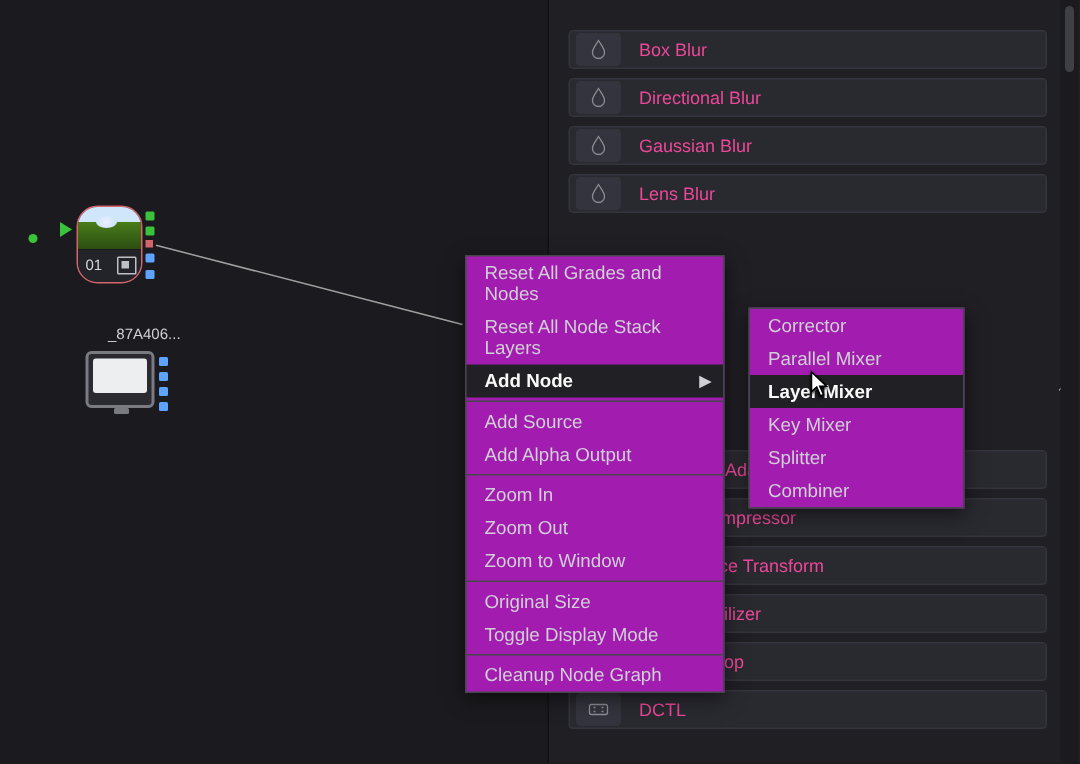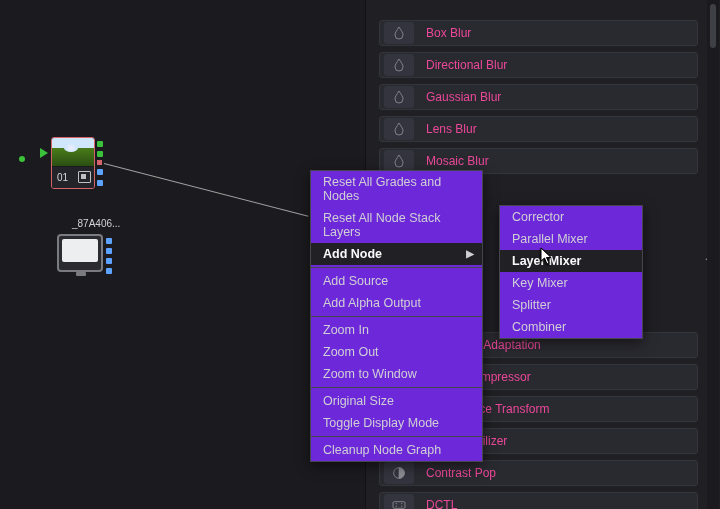--- a/index.html
+++ b/index.html
@@ -1,18 +1,18 @@
 <!DOCTYPE html>
 <html><head>
 <meta charset="utf-8">
 <style>
 *{box-sizing:border-box;margin:0;padding:0}
 body{background:#1b1b1f;font-family:"Helvetica Neue",Arial,sans-serif;font-size:12px;color:#b4b4b9;width:720px;height:509px;overflow:hidden;position:relative}
 .canvas{position:absolute;left:0;top:0;width:364px;height:509px}
-.node1{position:absolute;left:51px;top:137px;width:44px;height:52px;border:1.5px solid #d4646a;border-radius:3px;background:#2a2a30;overflow:hidden}
+.node1{position:absolute;left:51px;top:137px;width:44px;height:52px;border:1.5px solid #d4646a;border-radius:14px;background:#2a2a30;overflow:hidden}
 .node1 .thumb{height:29px;background:linear-gradient(180deg,#cfe6fb 0%,#cfe6fb 35%,#4a7c1a 36%,#2b4e12 100%);border-bottom:1px solid #1b1b1f}
 .node1 .thumb::before{content:"";position:absolute;left:12px;top:6px;width:14px;height:8px;background:radial-gradient(circle,#eef 0%,#cfe6fb 70%);border-radius:50%}
 .node1 .bar{height:21px;background:#23232a;color:#d8d8dc;font-size:10px;line-height:21px;padding-left:5px;position:relative}
 .node1 .bar .rect{position:absolute;right:3px;top:4px;width:13px;height:12px;border:1px solid #bfbfc6;border-radius:1px}
 .node1 .bar .rect::after{content:"";position:absolute;left:2px;top:2px;width:5px;height:5px;background:#bfbfc6}
 .p{position:absolute;width:6px;height:6px;border-radius:1px}
 .p-in{background:#3ac23a}
 .p-out{background:#5da3ff}
 .linkport{position:absolute;width:5px;height:5px;background:#d4646a}
 .line{position:absolute;background:#9fa09f;height:1px;transform-origin:left center}
@@ -23,21 +23,21 @@
 .clip .monitor .scr{position:absolute;inset:3px 3px 8px 3px;background:#eceef0;border-radius:2px}
 .panel{position:absolute;left:365px;top:0;width:355px;height:509px;background:#1f1f24;border-left:1px solid #121215}
 .panel .sb{position:absolute;right:1px;top:0;width:12px;height:100%;background:#1b1b1f}
 .panel .sb .thumb{position:absolute;left:3px;width:6px;background:#3f3f46;border-radius:3px}
 .fxlist{padding:9px 22px 0 13px;display:flex;flex-direction:column;gap:6px}
 .fx{display:flex;align-items:center;height:26px;background:#292930;border:1px solid #34343c;border-radius:3px}
 .fx .ibox{width:30px;height:22px;margin-left:4px;background:#34343e;border-radius:3px;display:flex;align-items:center;justify-content:center}
 .fx .ibox svg{width:16px;height:16px;stroke:#8c8c93;fill:#8c8c93}
 .fx .txt{margin-left:12px;color:#ec4899}
 .chev{position:absolute;right:8px;top:256px;color:#a2a2a8;font-size:10px}
-.ctx{position:absolute;background:#6d28d9;border:1px solid #46464d;box-shadow:0 4px 12px rgba(0,0,0,.5)}
+.ctx{position:absolute;background:#a21caf;border:1px solid #46464d;box-shadow:0 4px 12px rgba(0,0,0,.5)}
 .ctx1{left:310px;top:170px;width:173px}
 .ctx2{left:499px;top:205px;width:144px}
 .ctx .item{padding:4px 12px;font-size:12.5px;color:#cfcfd5;position:relative}
 .ctx .item.hi{background:#202025;color:#fafafb;font-weight:700}
 .ctx .sep{height:1px;background:#46464d;margin:2px 0}
 .ctx .arrow{position:absolute;right:8px;top:5px;font-size:10px;color:#cfcfd5}
 .cursor{position:absolute;left:540px;top:247px;pointer-events:none}
 .cursor svg{filter:drop-shadow(0 1px 1px #000)}
 </style>
 </head>
@@ -107,28 +107,20 @@
       <span class="txt">Gaussian Blur</span>
     </div>
     <div class="fx">
       <div class="ibox">
           <svg viewBox="0 0 24 24">
             <path d="M12 3 C9 8 6 11 6 15 a6 6 0 0 0 12 0 c0-4-3-7-6-12z" fill="none" stroke-width="1.3"></path>
           </svg>
         </div>
       <span class="txt">Lens Blur</span>
     </div>
-    <div class="fx">
-      <div class="ibox">
-          <svg viewBox="0 0 24 24">
-            <path d="M12 3 C9 8 6 11 6 15 a6 6 0 0 0 12 0 c0-4-3-7-6-12z" fill="none" stroke-width="1.3"></path>
-          </svg>
-        </div>
-      <span class="txt">Mosaic Blur</span>
-    </div>
 
     <div style="height:146px"></div>
 
     <div class="fx">
       <div class="ibox">
           <svg viewBox="0 0 24 24">
             <rect x="4" y="4" width="6" height="6"></rect>
             <rect x="14" y="4" width="6" height="6"></rect>
             <rect x="4" y="14" width="6" height="6"></rect>
             <rect x="14" y="14" width="6" height="6"></rect>

